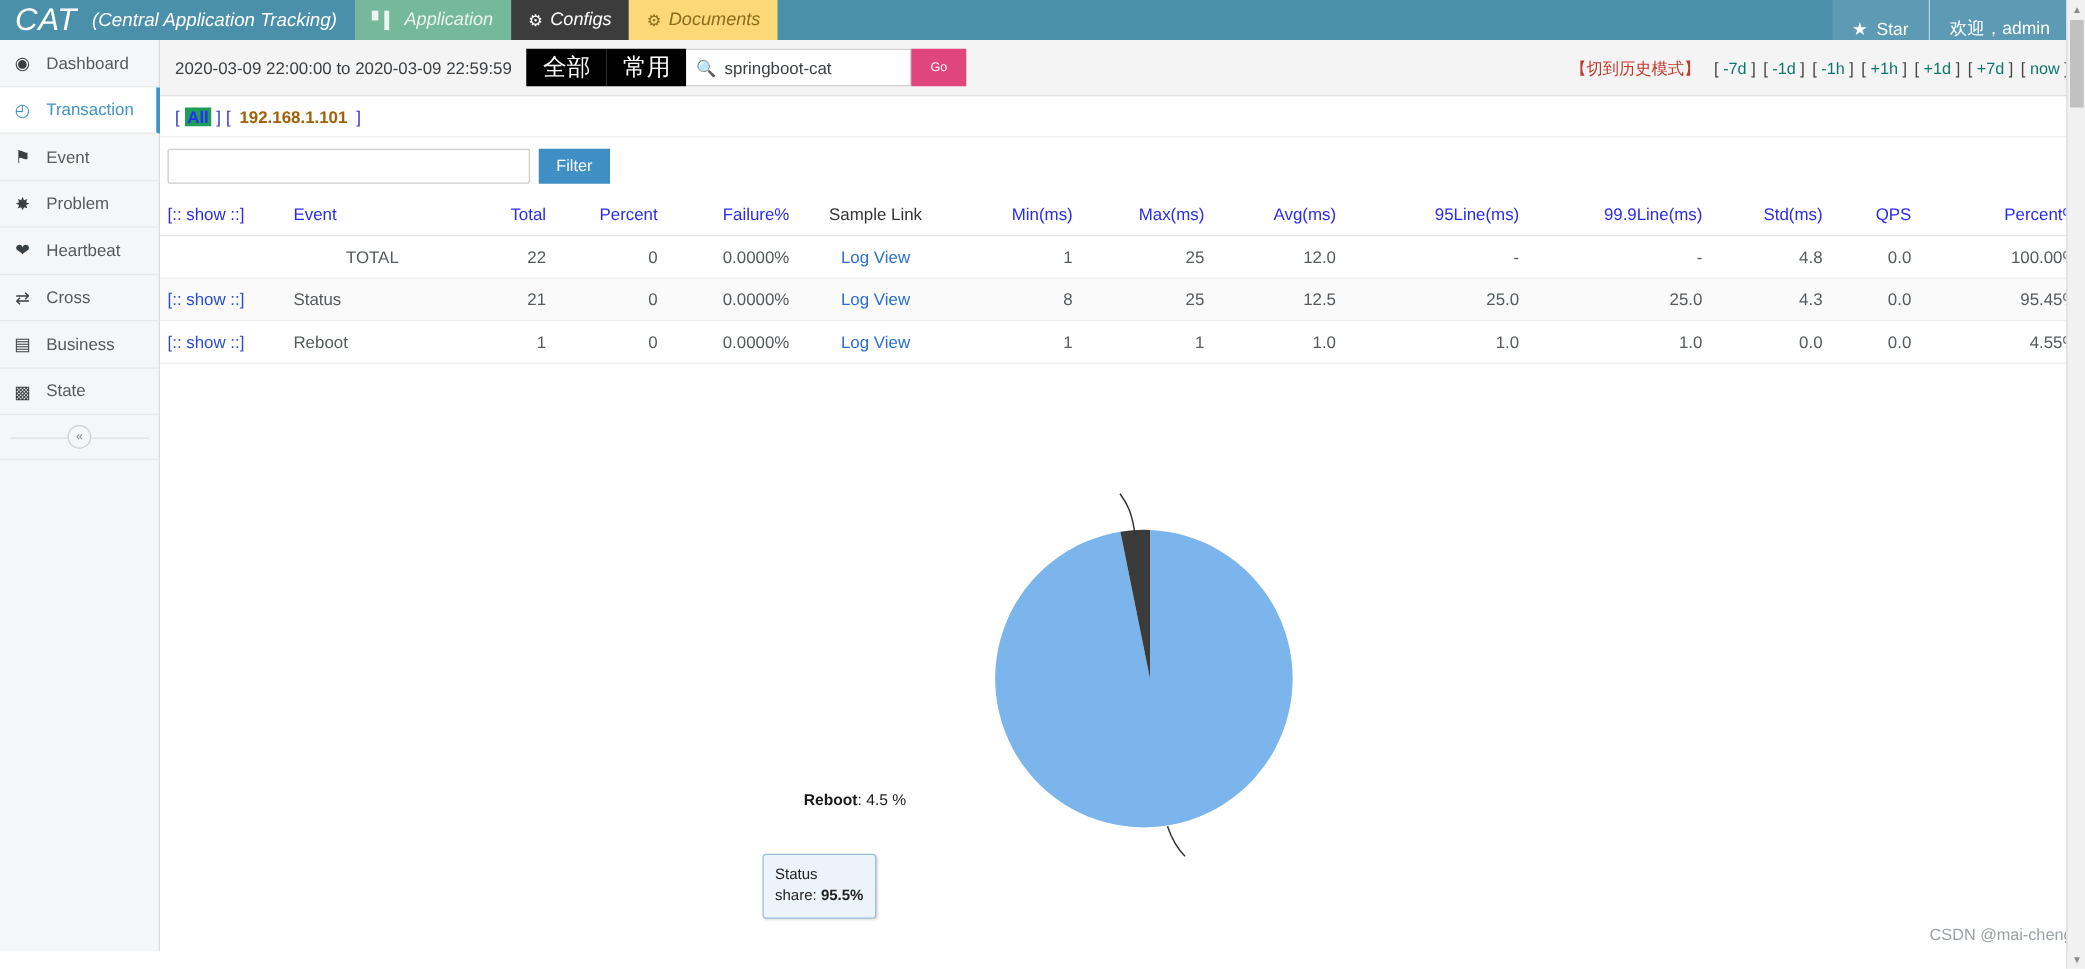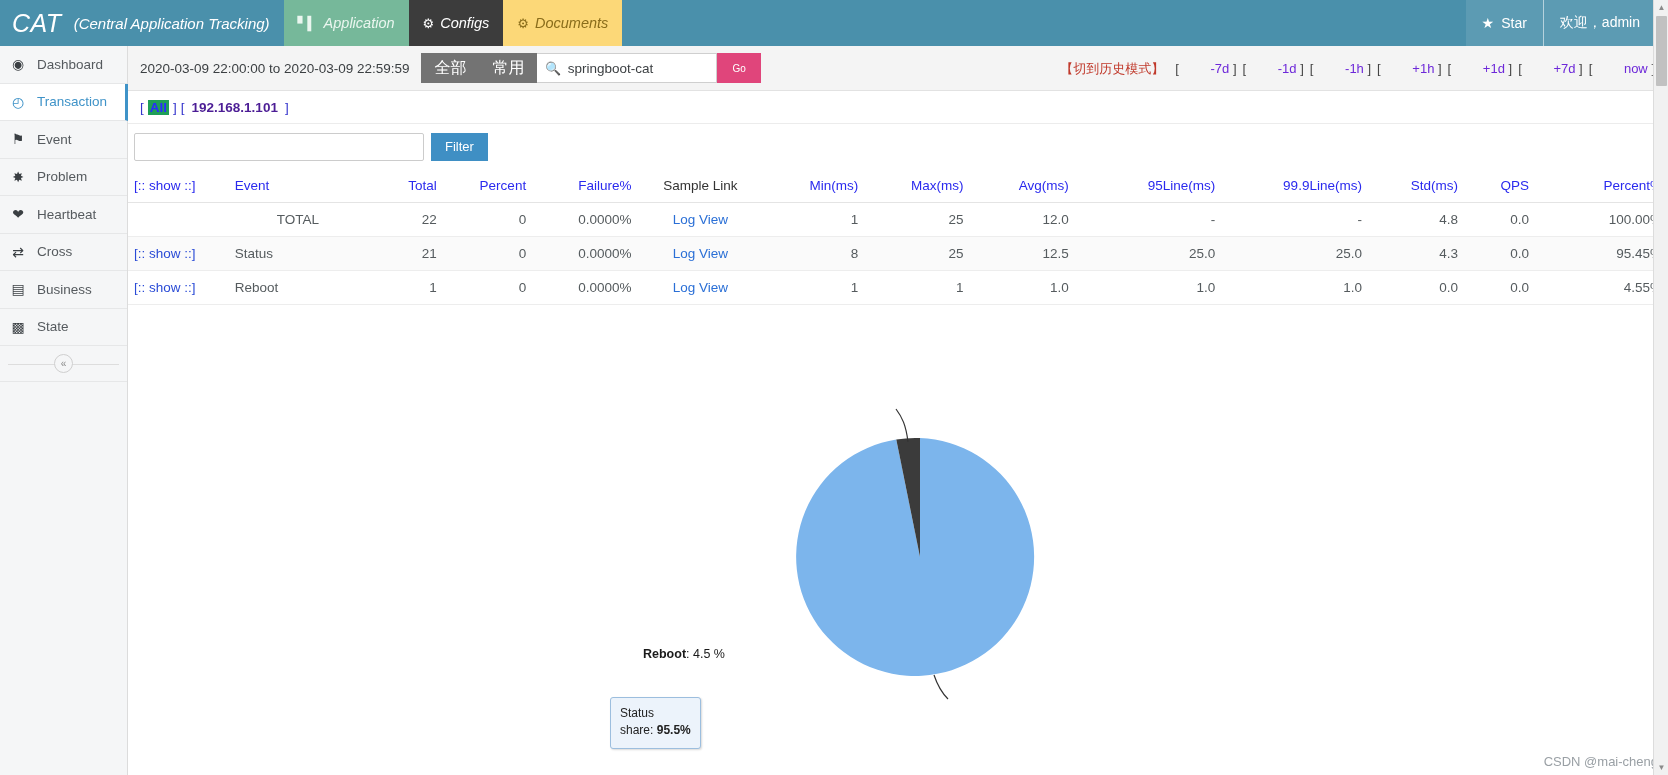--- a/index.html
+++ b/index.html
@@ -6,21 +6,21 @@
   html, body {
     width: 1668px; height: 775px;
     font-family: "Liberation Sans", sans-serif;
     background: #ffffff;
     overflow: hidden;
   }
   body { position: relative; }
 
   
   .topbar {
-    height: 46px;
+    height: 32px;
     background: #4a90ab;
     display: flex;
     align-items: center;
     position: relative;
   }
   .brand {
     color: #ffffff;
     font-style: italic;
     font-size: 25px;
     padding-left: 12px;
@@ -109,21 +109,21 @@
     background: #f4f4f4;
     border-bottom: 1px solid #e2e2e2;
     display: flex; align-items: center;
     position: relative;
   }
   .daterange {
     font-size: 13.5px; color: #3b3f42; padding: 0 12px; white-space: nowrap;
   }
   .seg { display: flex; height: 30px; }
   .seg-btn {
-    background: #737373; color: #ffffff; font-size: 16px;
+    background: #000000; color: #ffffff; font-size: 19px;
     display: flex; align-items: center; padding: 0 13px; cursor: pointer;
     white-space: nowrap;
   }
   .searchbox {
     width: 180px; height: 30px; background: #ffffff; border: 1px solid #cfcfcf;
     border-left: none; display: flex; align-items: center; padding: 0 8px; gap: 6px;
   }
   .searchbox .mag { color: #555; font-size: 13px; }
   .searchbox input {
     border: none; outline: none; font-size: 13.5px; color: #3b3f42; width: 100%;
@@ -133,31 +133,31 @@
     height: 30px; background: #e0457b; color: #ffffff;
     border: none; font-size: 10px; padding: 0 15px; cursor: pointer;
     font-family: "Liberation Sans", sans-serif;
   }
   .timelinks {
     position: absolute; right: 10px; top: 0; height: 45px;
     display: flex; align-items: center; gap: 0px; font-size: 13px; white-space: nowrap;
   }
   .hist-mode { color: #c0392b; margin-right: 8px; cursor: pointer; }
   .tlink { color: #444; margin: 0 3px; }
-  .tlink a { color: #6d28d9; text-decoration: none; cursor: pointer; margin-left: 28px; }
+  .tlink a { color: #0f766e; text-decoration: none; cursor: pointer; }
 
   .hostbar {
     height: 33px; display: flex; align-items: center; gap: 4px;
     padding-left: 12px; font-size: 13.5px; border-bottom: 1px solid #ececec;
   }
   .brk { color: #3333cc; }
   .host-all {
     background: #1f9e58; color: #2a2aff; font-weight: bold; padding: 0 2px;
   }
-  .host-ip { color: #4c1d95; font-weight: bold; margin: 0 3px; cursor: pointer; }
+  .host-ip { color: #a16207; font-weight: bold; margin: 0 3px; cursor: pointer; }
 
   .filterrow {
     height: 45px; display: flex; align-items: center; padding-left: 6px; gap: 0;
   }
   .filter-input {
     width: 290px; height: 28px; border: 1px solid #cccccc; border-radius: 2px;
     outline: none; font-size: 13px; padding: 0 7px;
     font-family: "Liberation Sans", sans-serif;
   }
   .filter-btn {

